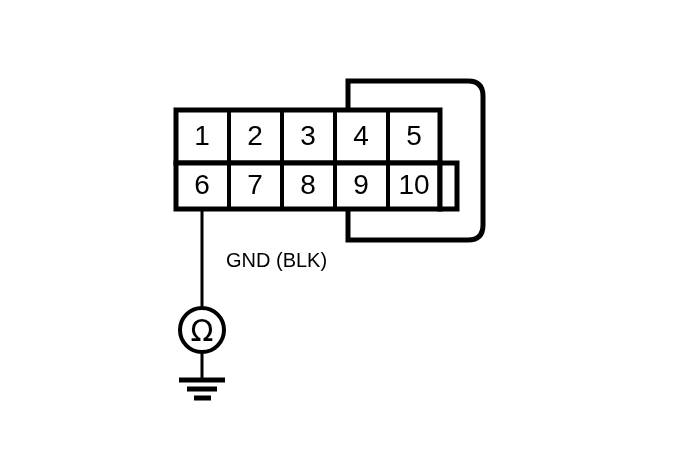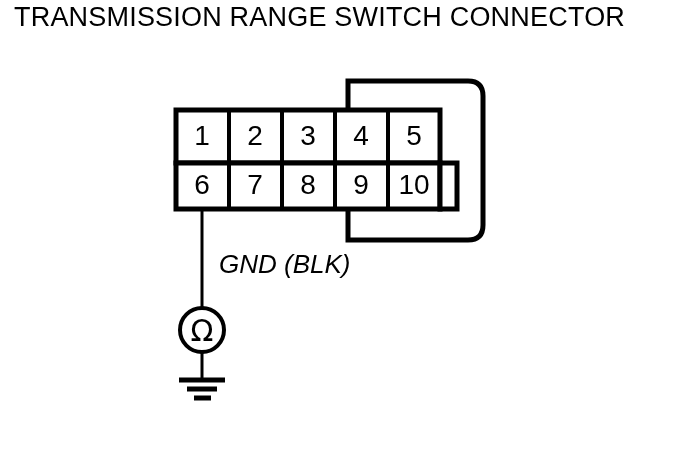--- a/index.html
+++ b/index.html
@@ -33,47 +33,45 @@
   #caption {
     position: absolute;
     left: 129px;
     top: 431px;
     font-size: 22px;
     white-space: nowrap;
     color: #000;
   }
   #gnd-label {
     position: absolute;
-    left: 219px;
+    left: 226px;
     top: 249px;
-    font-size: 26px;
+    font-size: 20px;
     white-space: nowrap;
     color: #000;
-    font-style: italic;
   }
   svg.art {
     position: absolute;
     left: 0; top: 0;
     width: 688px;
     height: 468px;
   }
   .pin-num {
     font-family: "Liberation Sans", sans-serif;
     font-size: 28px;
     fill: #000;
     text-anchor: middle;
     dominant-baseline: middle;
   }
 </style>
 </head>
 <body>
 
 <div id="diagram-root">
 
-  <div id="title">TRANSMISSION RANGE SWITCH CONNECTOR</div>
 
   <svg class="art" viewBox="0 0 688 468" xmlns="http://www.w3.org/2000/svg">
 
     <g fill="none" stroke="#000000" stroke-width="5" stroke-linejoin="miter">
       <path d="M 348 110
                L 348 81
                L 468 81
                Q 483 81 483 96
                L 483 225
                Q 483 240 468 240

